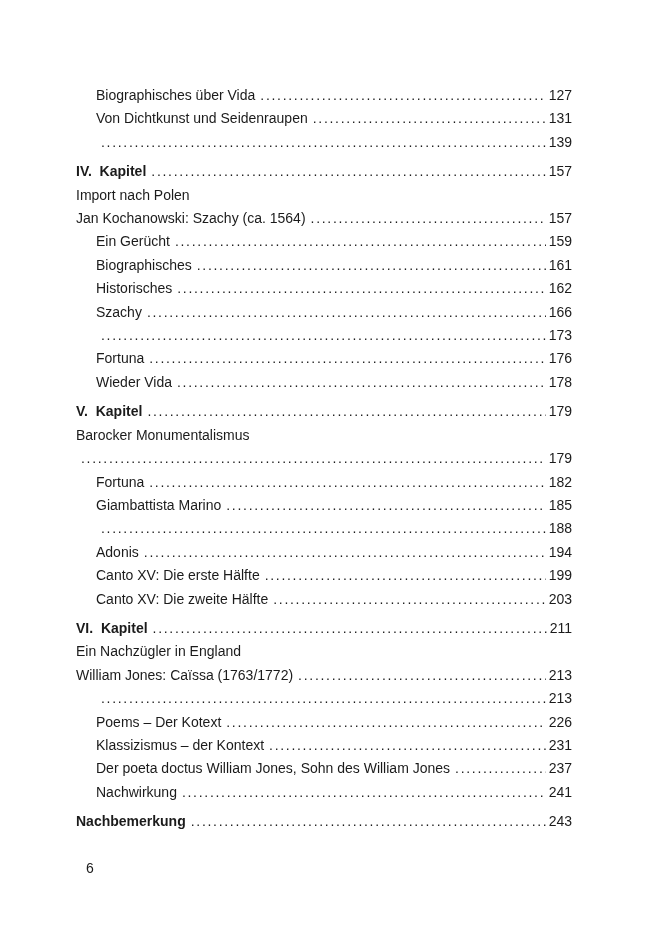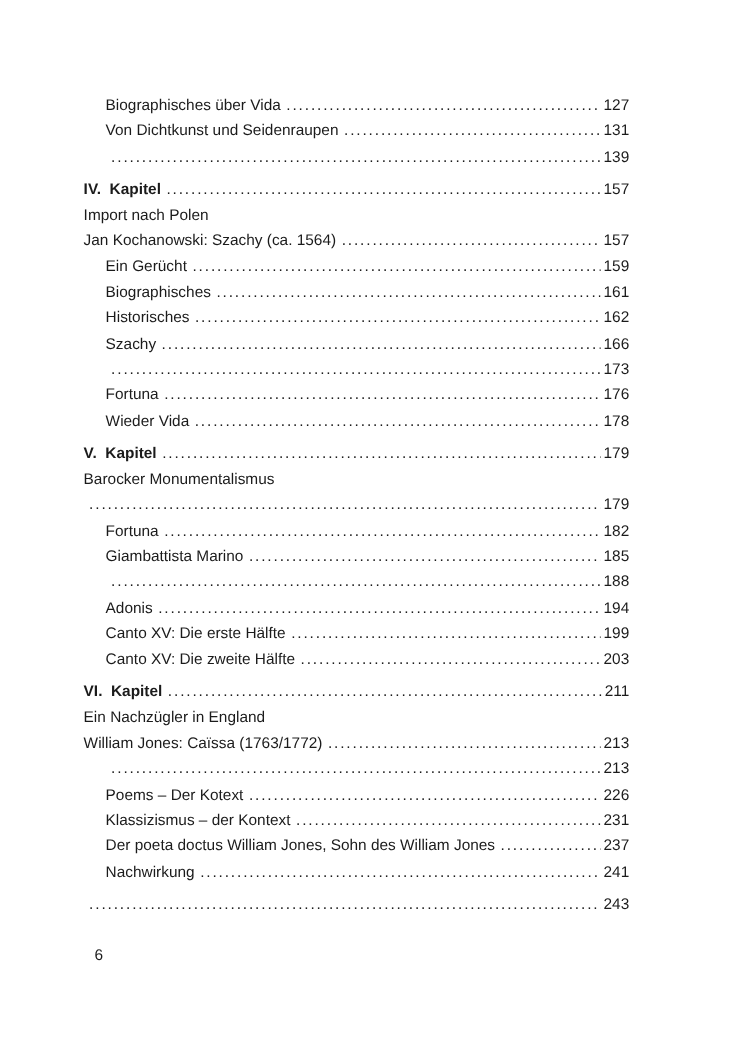--- a/index.html
+++ b/index.html
@@ -188,18 +188,19 @@
     <span class="title">Der poeta doctus William Jones, Sohn des William Jones</span>
     <span class="dots" aria-hidden="true">........................................................................................................................................................................................................</span>
     <span class="pnum">237</span>
   </div>
       <div class="toc-row sub">
     <span class="title">Nachwirkung</span>
     <span class="dots" aria-hidden="true">........................................................................................................................................................................................................</span>
     <span class="pnum">241</span>
   </div>
       <div class="toc-row chapter">
+    <span class="title">Nachbemerkung</span>
     <span class="dots" aria-hidden="true">........................................................................................................................................................................................................</span>
     <span class="pnum">243</span>
   </div>
     </main>
   <div class="footer-pnum">6</div>
 </div>
 
 </body></html>

